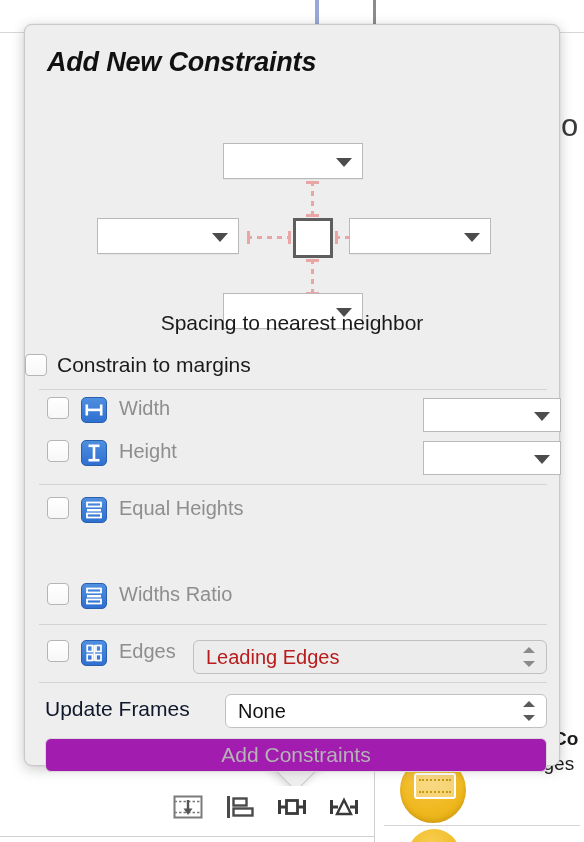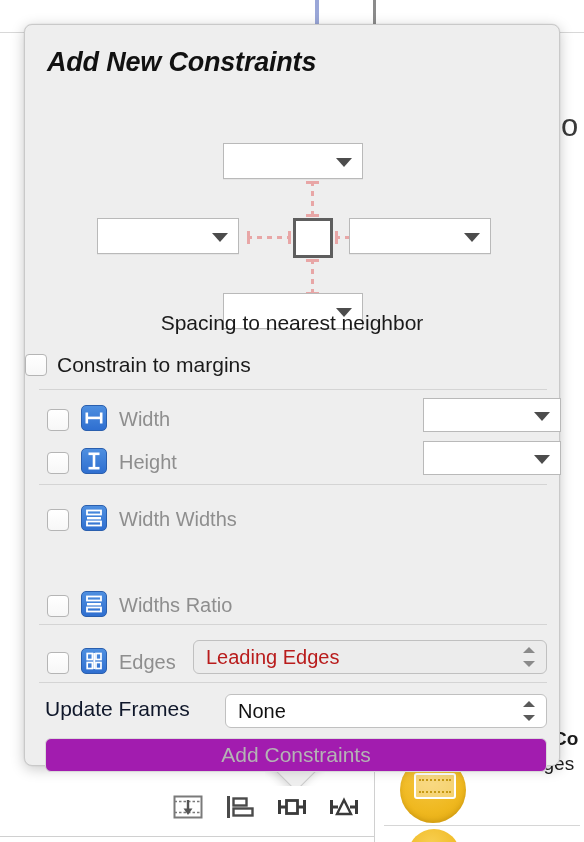--- a/index.html
+++ b/index.html
@@ -339,21 +339,21 @@
   .div-1 { top: 364px; }
   .div-2 { top: 459px; }
   .div-3 { top: 599px; }
   .div-4 { top: 657px; }
 
   
   .crow {
     position: absolute;
     left: 22px;
     display: flex;
-    align-items: flex-end;
+    align-items: flex-start;
     height: 34px;
   }
   .crow .cbox { margin-right: 12px; }
   .crow .rlabel {
     font-size: 20px;
     color: #8e8e8e;
     margin-left: 12px;
     white-space: nowrap;
   }
 
@@ -627,21 +627,21 @@
 
     <div class="crow row-eqw">
       <span class="cbox"></span>
       <span class="bicon">
         <svg width="24" height="24" viewBox="0 0 24 24">
           <rect x="5" y="4.5" width="14" height="4" fill="none" stroke="#ffffff" stroke-width="1.8"></rect>
           <rect x="5" y="11" width="14" height="2.4" fill="#ffffff"></rect>
           <rect x="5" y="15.5" width="14" height="4" fill="none" stroke="#ffffff" stroke-width="1.8"></rect>
         </svg>
       </span>
-      <span class="rlabel">Width Widths</span>
+      <span class="rlabel">Equal Heights</span>
     </div>
 
 
     <div class="crow row-aspect">
       <span class="cbox"></span>
       <span class="bicon">
         <svg width="24" height="24" viewBox="0 0 24 24">
           <rect x="5" y="4.5" width="14" height="4" fill="none" stroke="#ffffff" stroke-width="1.8"></rect>
           <rect x="5" y="11" width="14" height="2.4" fill="#ffffff"></rect>
           <rect x="5" y="15.5" width="14" height="4" fill="none" stroke="#ffffff" stroke-width="1.8"></rect>

